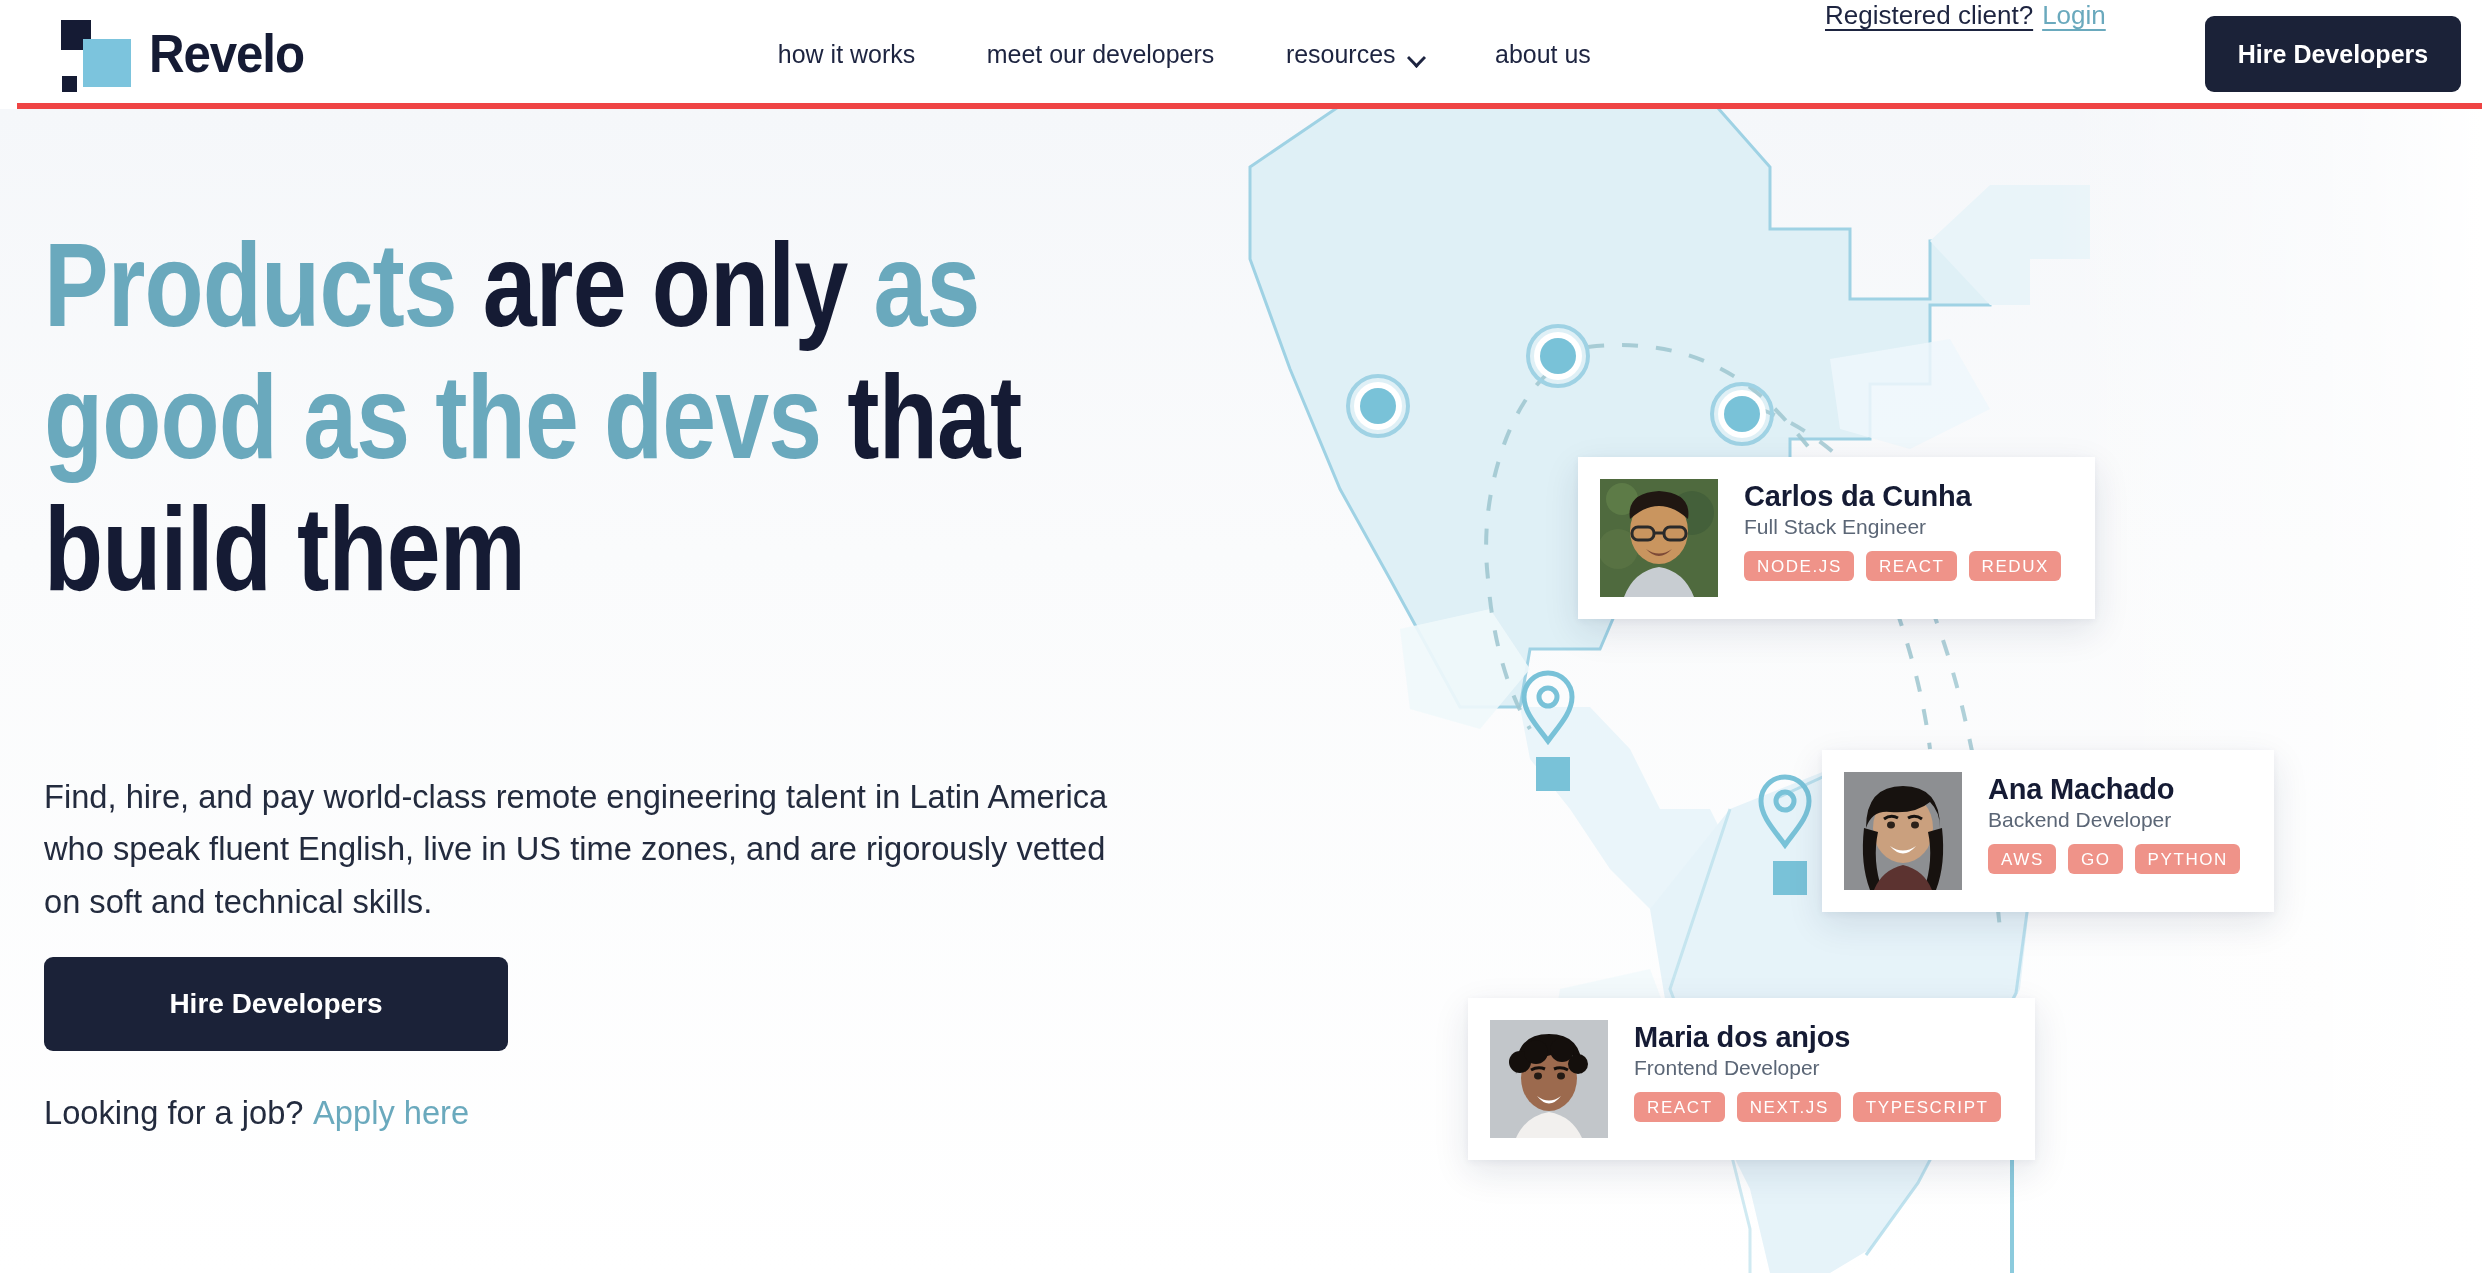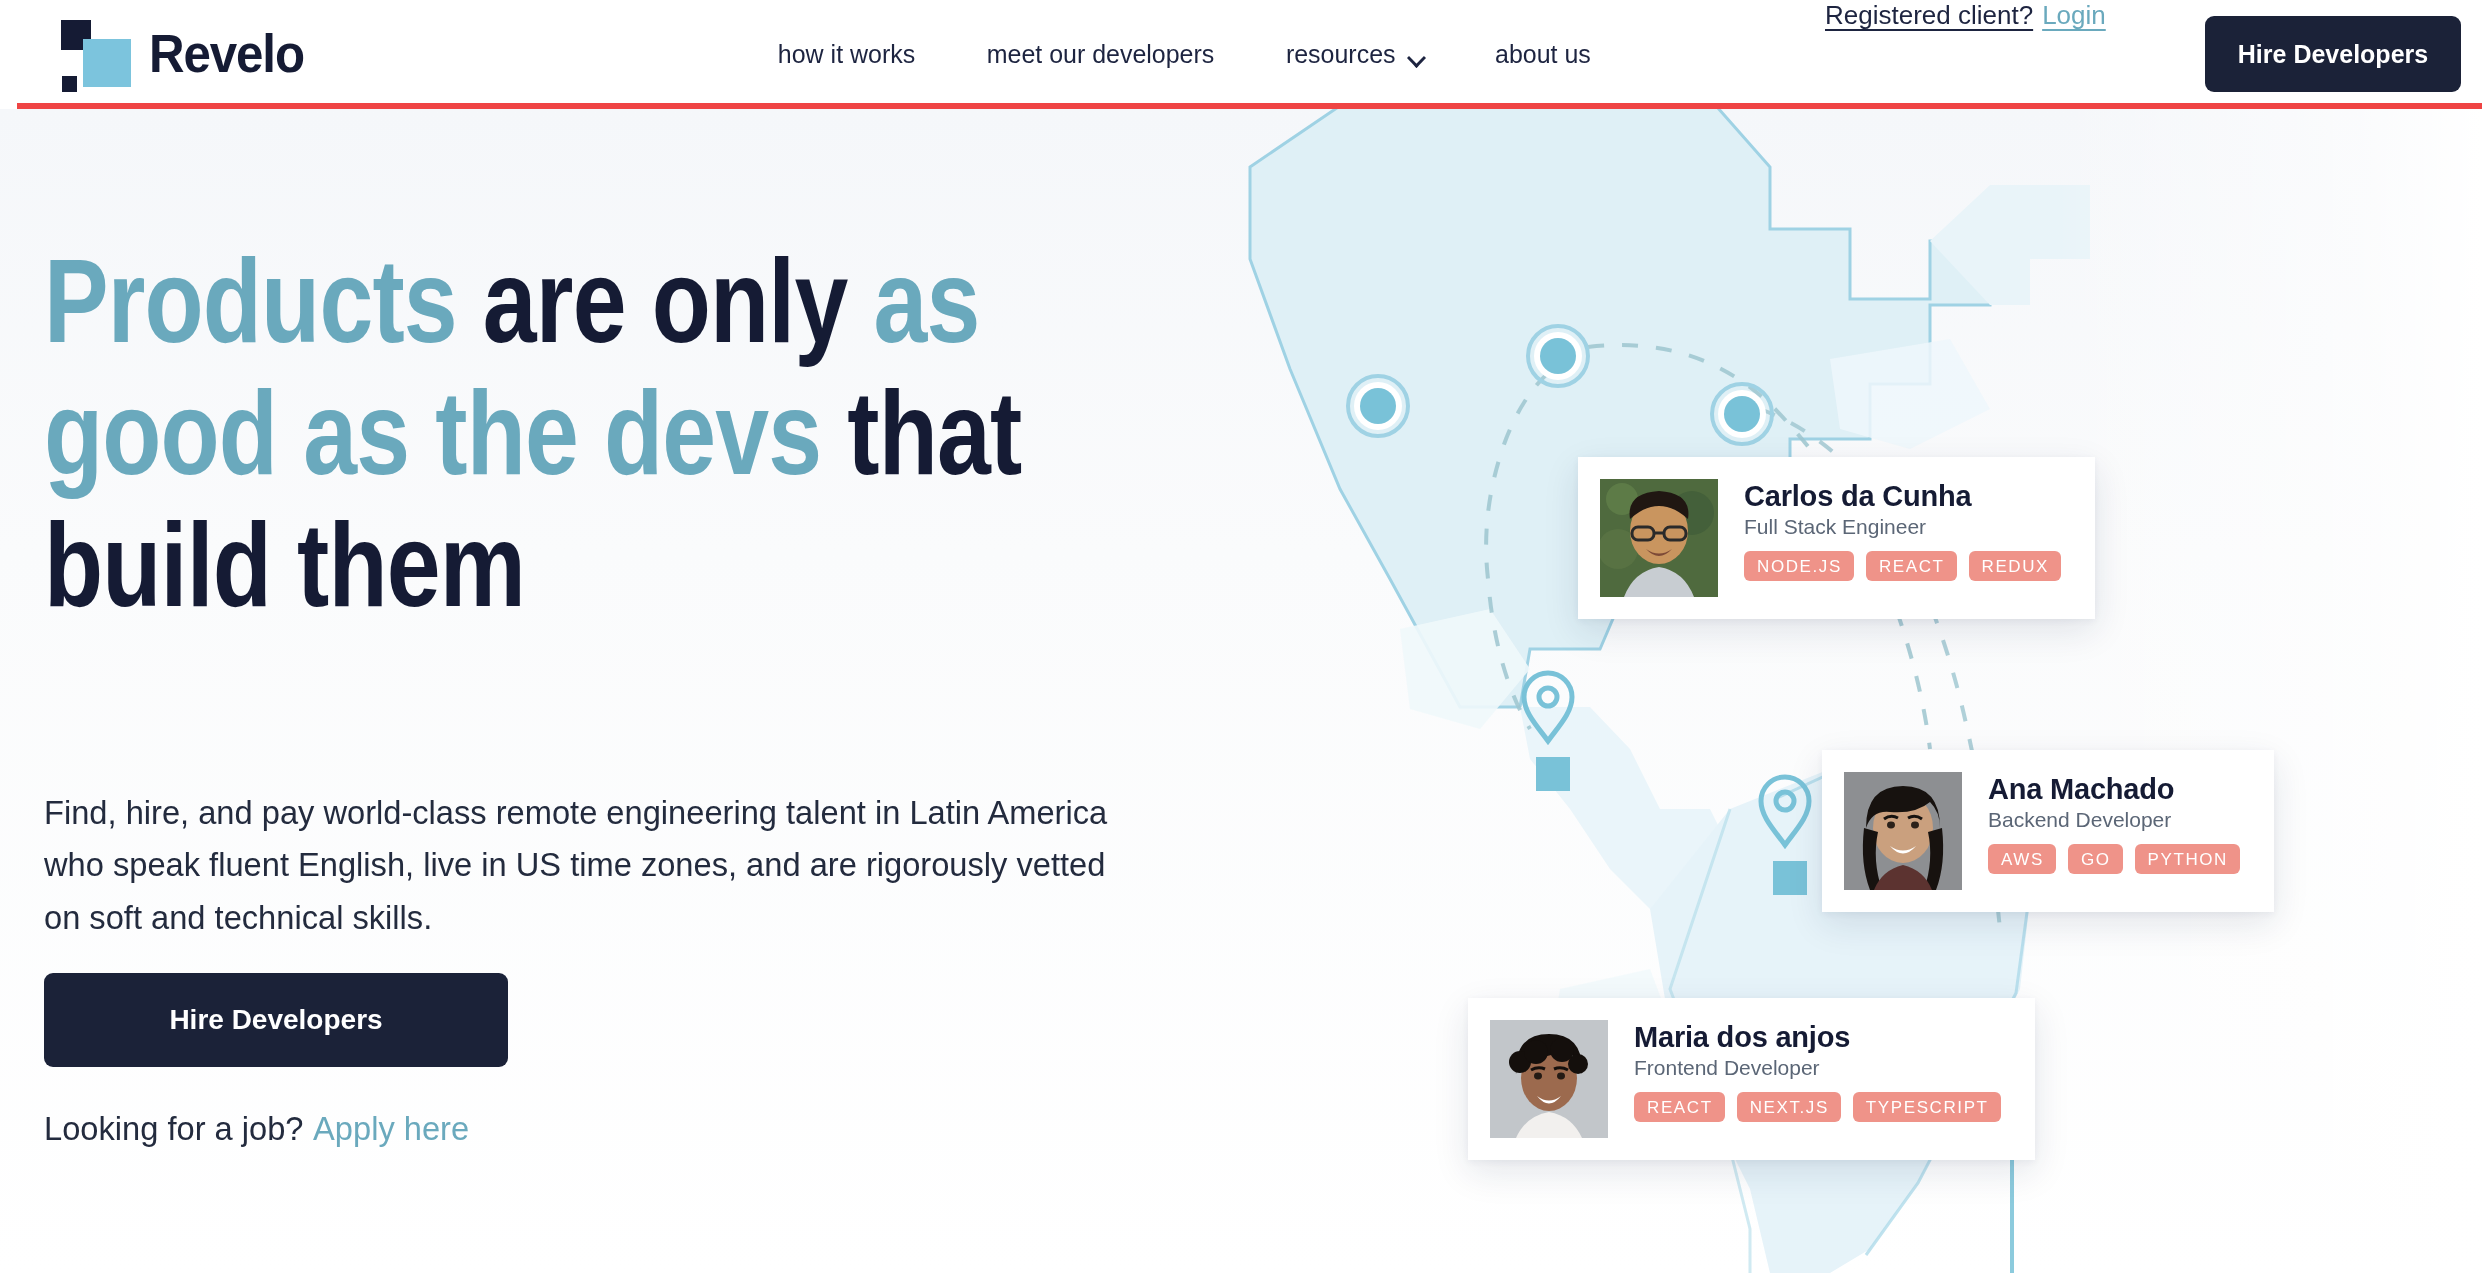--- a/index.html
+++ b/index.html
@@ -150,21 +150,20 @@
     height: 1164px;
     background: linear-gradient(180deg, #f5f7fa 0%, #fafbfc 38%, #ffffff 100%);
     overflow: hidden;
   }
 
   
   .hero-left {
     position: absolute;
     left: 44px; top: 110px;
     width: 1180px;
-    margin-top: 16px;
   }
   .headline {
     font-family: "Liberation Sans Narrow", "Liberation Sans", sans-serif;
     font-size: 118px;
     font-weight: 700;
     line-height: 1.12;
     letter-spacing: -1px;
     color: #151b34;
     transform: scaleX(0.82);
     transform-origin: left top;

